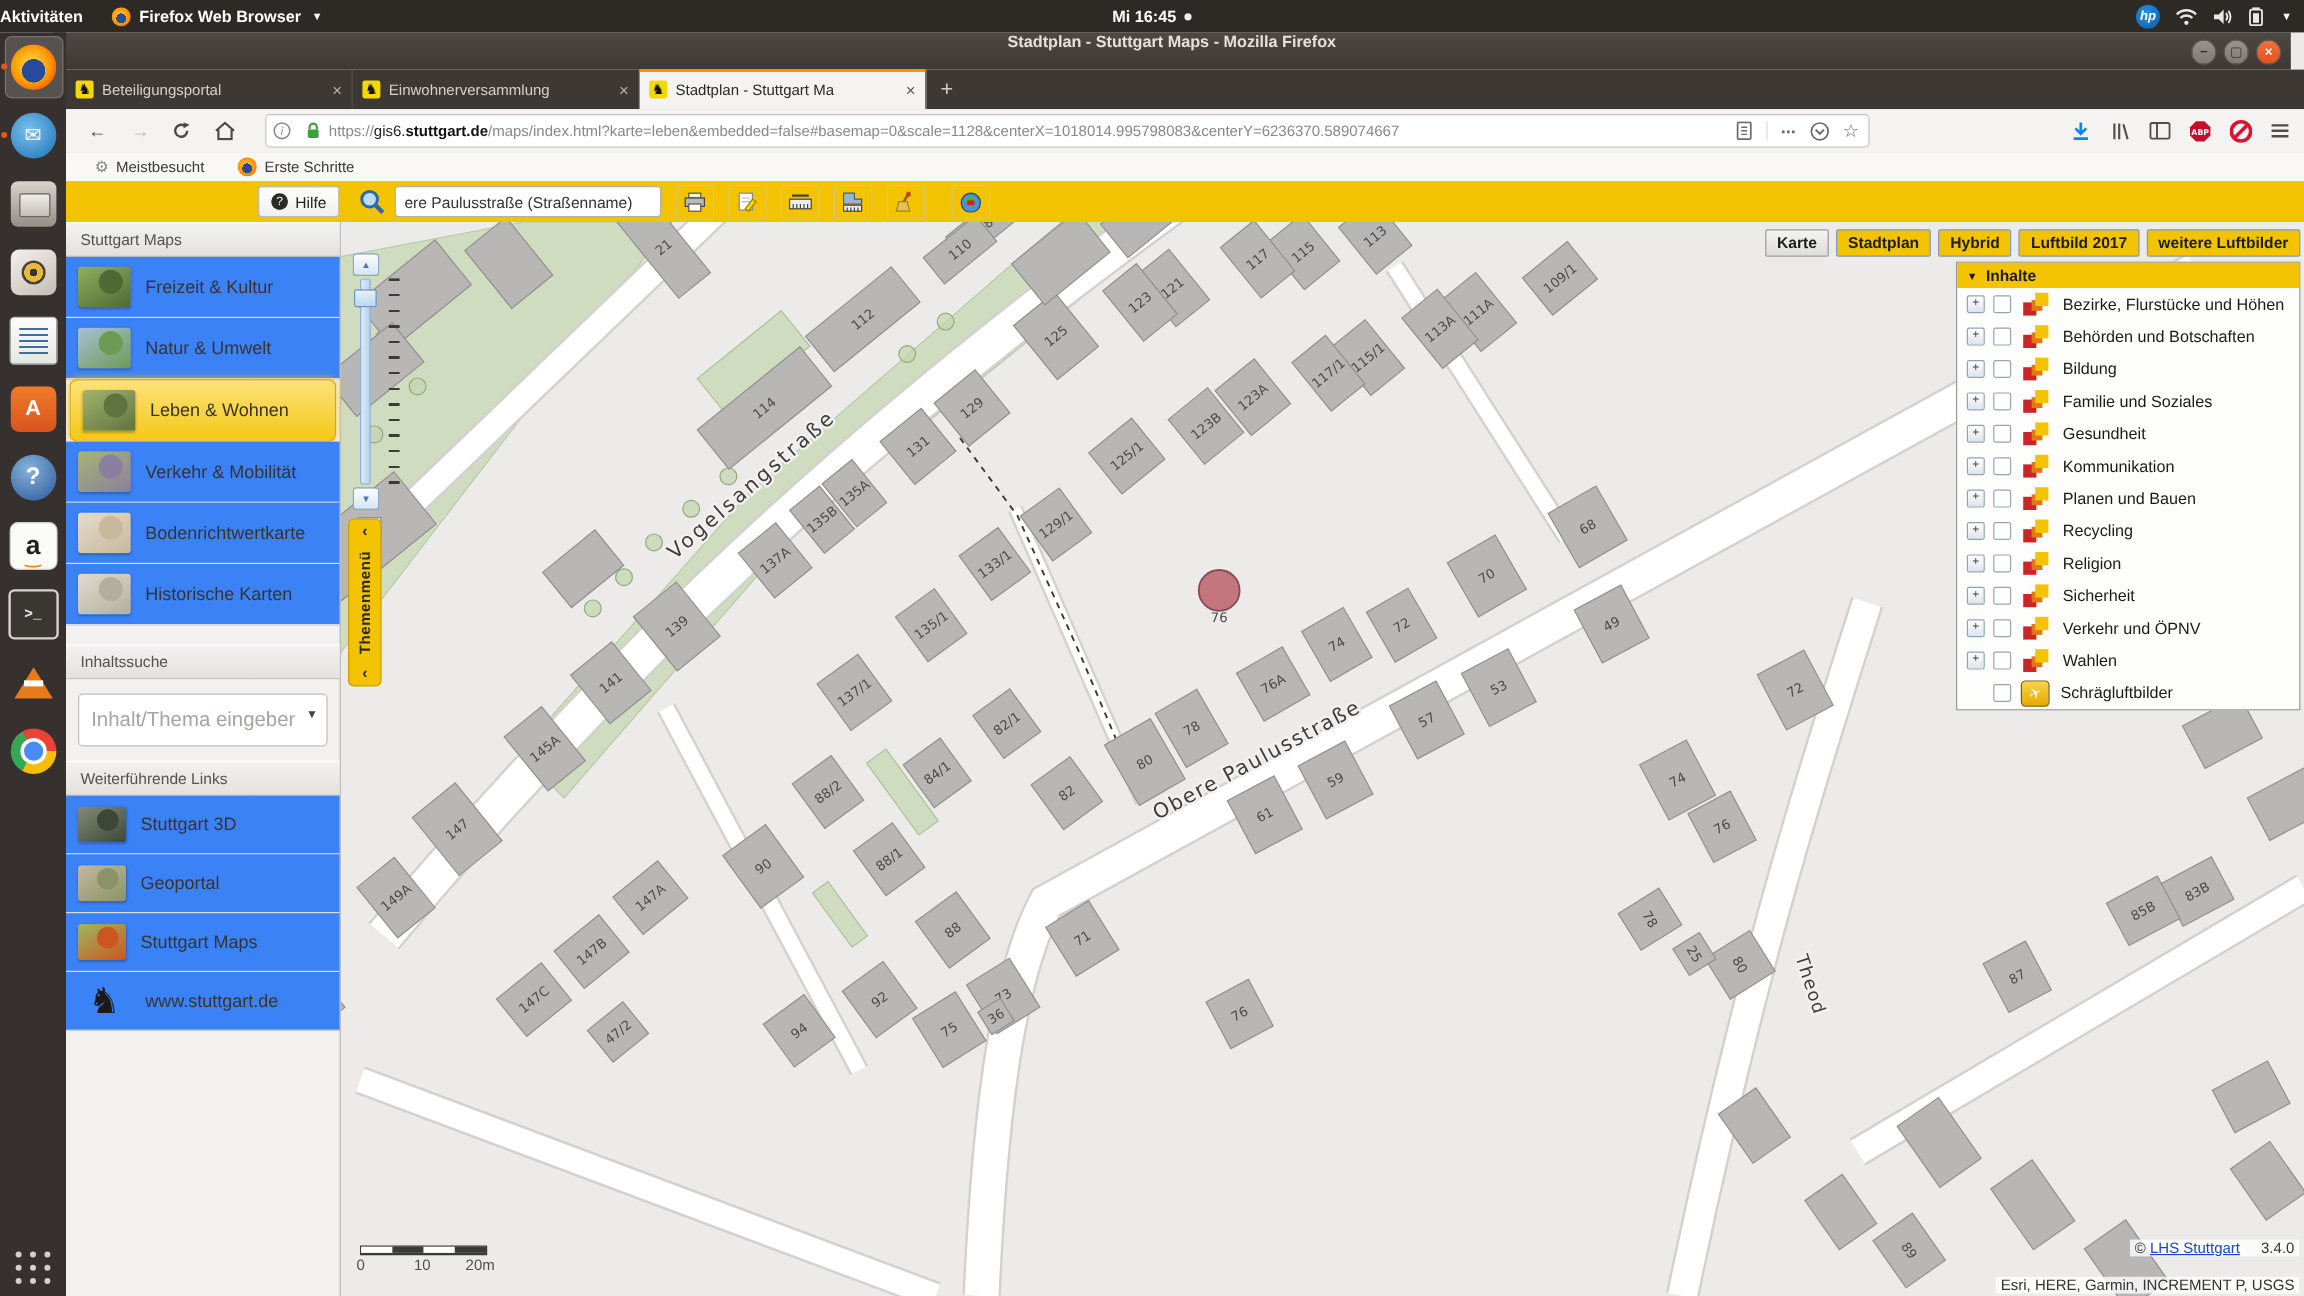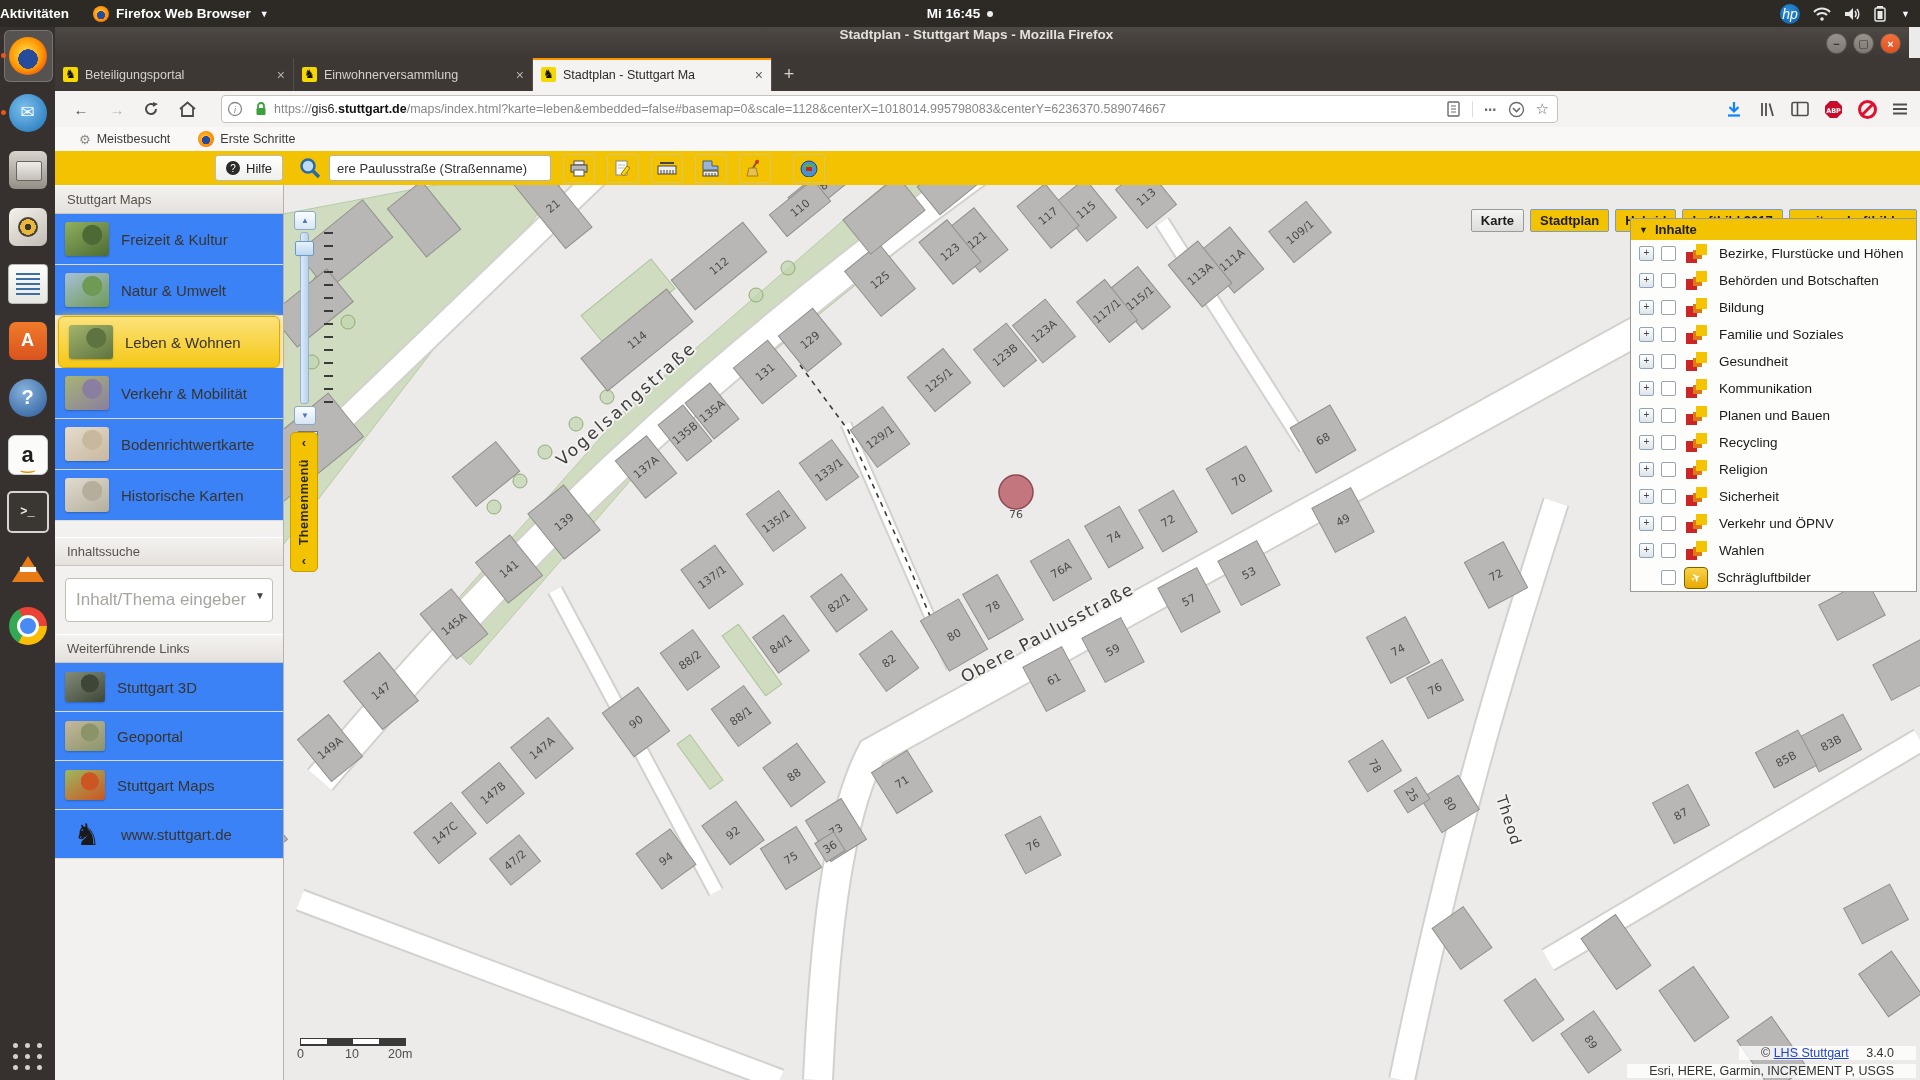--- a/index.html
+++ b/index.html
@@ -7,21 +7,21 @@
 #screen{position:relative;width:1920px;height:1080px;overflow:hidden}
 
 #sysbar{position:absolute;left:0;top:0;width:1920px;height:27px;background:#2d2a26;color:#fff;display:flex;align-items:center;font-size:13.5px;font-weight:bold;z-index:60}
 #sysbar .act{}
 .ffmini{width:16px;height:16px;border-radius:50%;background:radial-gradient(circle at 50% 58%,#274b9c 0 33%,transparent 34%),radial-gradient(circle at 45% 45%,#ffd24a,#ff8a00 62%,#e3461b);display:inline-block}
 #sysbar .appmenu{display:flex;align-items:center;gap:7px;margin-left:24px}
 #sysbar .caret{font-size:9px;margin-left:2px}
 #clockwrap{position:absolute;left:0;right:0;display:flex;justify-content:center;align-items:center;gap:7px;pointer-events:none}
 #clockwrap .ndot{width:6px;height:6px;border-radius:50%;background:#eee}
 #sysstatus{margin-left:auto;display:flex;align-items:center;gap:13px;margin-right:10px}
-.hplogo{width:20px;height:20px;border-radius:50%;background:radial-gradient(circle at 40% 35%,#2d8fd8,#0a5ba8);color:#fff;font-style:italic;font-weight:normal;font-size:14px;display:flex;align-items:center;justify-content:center}
+.hplogo{width:20px;height:20px;border-radius:50%;background:radial-gradient(circle at 40% 35%,#2d8fd8,#0a5ba8);color:#fff;font-style:italic;font-weight:bold;font-size:11px;display:flex;align-items:center;justify-content:center}
 
 #dock{position:absolute;left:0;top:27px;width:55px;height:1053px;background:#36312e;z-index:55}
 .dock-item{position:relative;width:55px;height:57px;display:flex;align-items:center;justify-content:center}
 .dock-item.active::before{content:"";position:absolute;left:4px;top:3px;width:47px;height:50px;background:rgba(255,255,255,.16);border-radius:6px;border:1px solid rgba(255,255,255,.2)}
 .dock-item .dot{position:absolute;left:1px;top:50%;margin-top:-3px;width:5px;height:5px;border-radius:50%;background:#e95420}
 .di{position:relative;width:38px;height:38px;z-index:2;display:flex;align-items:center;justify-content:center;font-weight:bold}
 .di-firefox{border-radius:50%;background:radial-gradient(circle at 50% 58%,#274b9c 0 33%,transparent 34%),radial-gradient(circle at 45% 45%,#ffe14d,#ff9500 55%,#e3461b 85%,#b0305a)}
 .di-thunderbird{border-radius:50%;background:radial-gradient(circle at 40% 38%,#7cc0ee,#1b71b5);color:#fff;font-size:17px}
 .di-files{border-radius:6px;background:linear-gradient(#d8d3cc,#948e86);}
 .di-files::after{content:"";position:absolute;left:7px;top:10px;width:24px;height:18px;background:linear-gradient(#efece8,#c4bfb8);border:1px solid #6a655e;border-radius:2px}
@@ -101,21 +101,21 @@
 #zhandle{position:absolute;left:-6px;top:8px;width:17px;height:13px;background:linear-gradient(#e8f2fc,#bcd8f0);border:1px solid #6d98c6;border-radius:2px}
 #zticks{position:absolute;left:30px;top:21px;width:9px;height:172px;background:repeating-linear-gradient(#3a3a38 0 2px,transparent 2px 13px)}
 #ovtoggle{margin:6px 0 0 4px;width:18px;height:16px;background:#fff;border:1px solid #777;position:relative}
 #ovtoggle::before{content:"";position:absolute;left:2px;bottom:2px;width:7px;height:7px;background:#8a8a88}
 #ovtoggle::after{content:"↘";position:absolute;right:1px;top:-1px;font-size:8px;color:#333}
 
 #themetab{position:absolute;left:7px;top:247px;width:26px;height:128px;background:#f3c200;border:1px solid #c89e00;border-radius:5px;z-index:10;display:flex;flex-direction:column;align-items:center;justify-content:space-between;padding:5px 0}
 #themetab .chv{font-weight:bold;color:#2a2a28;font-size:13px;line-height:10px}
 #themetab .vtext{writing-mode:vertical-rl;transform:rotate(180deg);font-size:12.5px;font-weight:bold;color:#2a2a28;letter-spacing:.5px}
 
-#basemaps{position:absolute;top:24px;right:3px;display:flex;gap:6px;z-index:10}
+#basemaps{position:absolute;top:6px;right:3px;display:flex;gap:6px;z-index:10}
 .bmbtn{height:21px;display:flex;align-items:center;padding:0 9px;font-size:13px;font-weight:bold;color:#1c1c1a;background:#f3c200;border:1px solid #7b9cc4;border-radius:2px}
 .bmbtn.active{background:linear-gradient(#f4f4f2,#dddddb);border:1px solid #9a9a96}
 
 #contents{position:absolute;top:33px;right:3px;width:285px;background:#fdfdfc;border:1px solid #9a9a96;z-index:10}
 #contents header{background:#f3c200;font-size:13px;font-weight:bold;color:#1c1c1a;padding:3px 8px;display:flex;align-items:center;gap:7px}
 #contents header .tri{font-size:9px}
 .layer-row{display:flex;align-items:center;height:27px;padding-left:8px}
 .expander{width:13px;height:13px;border:1px solid #8fa4b8;background:linear-gradient(#fff,#dde4ea);font-size:10px;line-height:11px;text-align:center;color:#444;border-radius:2px}
 .expander.ph{visibility:hidden}
 .cbx{width:13px;height:13px;border:1px solid #9aa4ae;background:#fff;border-radius:2px;margin-left:7px}
@@ -126,21 +126,21 @@
 .obliqueicon{width:22px;height:20px;margin-left:8px;background:linear-gradient(#f8d44a,#e8a800);border:1px solid #7a6000;border-radius:4px;color:#fff;font-size:12px;display:flex;align-items:center;justify-content:center;transform:none}
 .obliqueicon span{display:inline-block;transform:rotate(-25deg)}
 .layer-label{margin-left:9px;font-size:13.5px;color:#1a1a18}
 
 #scalebar{position:absolute;left:17px;bottom:18px;z-index:5}
 #scalebar .bar{display:flex;border:1px solid #3a3a38;border-bottom-width:2px;width:104px;height:5px}
 #scalebar .bar span{flex:1}
 #scalebar .labels{position:relative;height:15px;font-size:12.5px;color:#4e4e4a;margin-top:1px}
 #scalebar .labels span{position:absolute}
 #attrib{position:absolute;right:4px;bottom:2px;text-align:right;font-size:12.5px;color:#333;z-index:5}
-#attrib div{background:rgba(255,255,255,.78);padding:0 22px;margin-top:4px;display:inline-block}
+#attrib div{background:rgba(255,255,255,.78);padding:0 4px;margin-top:17px;display:inline-block}
 #attrib a{color:#2244cc;text-decoration:underline}
 #attrib .ver{margin-left:14px}
 svg text{font-family:"DejaVu Sans","Liberation Sans",sans-serif}
 </style>
 </head>
 <body>
 
 <div id="screen">
 
   <div id="sysbar">

